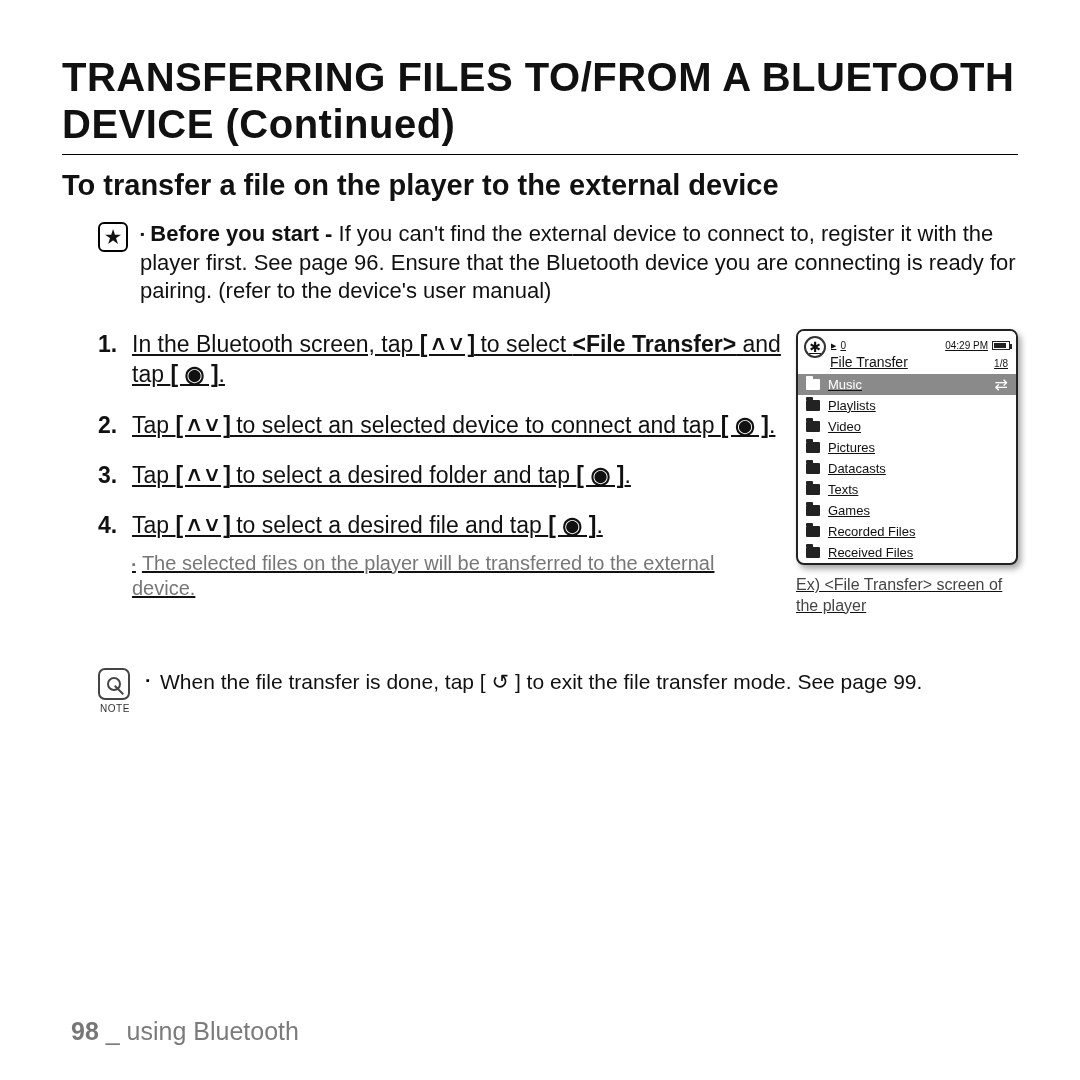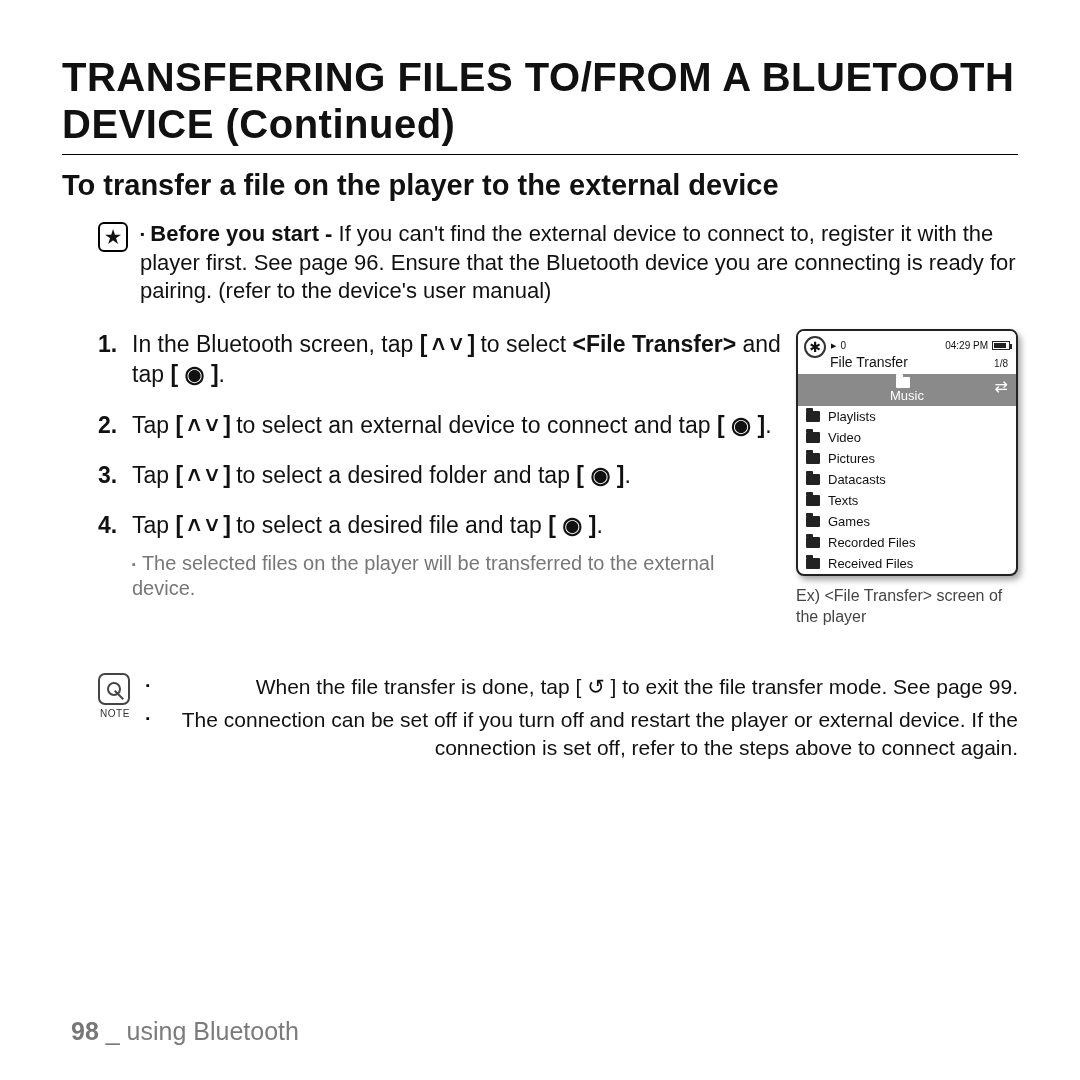--- a/index.html
+++ b/index.html
@@ -45,20 +45,21 @@
   .tip-text {
     font-size: 22px;
     line-height: 1.28;
   }
   .tip-text .bullet { display: inline-block; font-size: 12px; vertical-align: 3px; margin-right: 6px; }
   .tip-text .lead { font-weight: 700; }
 
   .two-col {
     display: flex;
     gap: 14px;
+    text-decoration: underline;
   }
   .left {
     flex: 1 1 auto;
   }
   .right {
     flex: 0 0 222px;
   }
 
   ol.steps {
     list-style: none;
@@ -128,21 +129,20 @@
   .dev-list { }
   .dev-row {
     display:flex; align-items:center;
     padding: 3px 8px;
     font-size: 13px;
   }
   .dev-row.selected {
     background: #8a8a8a;
     color: #fff;
     position: relative;
-    flex-direction: column;
   }
   .dev-row .folder {
     width: 14px; height: 11px; background:#222; margin-right:8px;
     border-radius: 1px;
     position: relative;
   }
   .dev-row.selected .folder { background:#fff; }
   .dev-row .folder::before {
     content:""; position:absolute; top:-3px; left:0; width:7px; height:3px;
     background: inherit; border-radius:1px 1px 0 0;
@@ -223,21 +223,21 @@
   </div>
 </div>
 
 <div class="two-col">
   <div class="left">
     <ol class="steps">
       <li>
         <span>In the Bluetooth screen, tap </span><span class="b glyph-updown">[ ˄ ˅ ]</span><span> to select </span><span class="b">&lt;File Transfer&gt;</span><span> and tap </span><span class="b glyph-circle">[ ◉ ]</span><span>.</span>
       </li>
       <li>
-        <span>Tap </span><span class="b glyph-updown">[ ˄ ˅ ]</span><span> to select an external device to connect and tap </span><span class="b glyph-circle">[ ◉ ]</span><span>.</span>
+        <span>Tap </span><span class="b glyph-updown">[ ˄ ˅ ]</span><span> to select an selected device to connect and tap </span><span class="b glyph-circle">[ ◉ ]</span><span>.</span>
       </li>
       <li>
         <span>Tap </span><span class="b glyph-updown">[ ˄ ˅ ]</span><span> to select a desired folder and tap </span><span class="b glyph-circle">[ ◉ ]</span><span>.</span>
       </li>
       <li>
         <span>Tap </span><span class="b glyph-updown">[ ˄ ˅ ]</span><span> to select a desired file and tap </span><span class="b glyph-circle">[ ◉ ]</span><span>.</span>
         <div class="sub"><span class="bullet">▪</span><span>The selected files on the player will be transferred to the external device.</span></div>
       </li>
     </ol>
   </div>
@@ -313,19 +313,18 @@
   <div class="note-icon-wrap">
     <div class="note-icon">
         <div class="pencil"></div>
       </div>
     <div class="note-label">NOTE</div>
   </div>
   <div class="notes">
     <div class="row">
       <span>When the file transfer is done, tap </span><span class="b">[ ↺ ]</span><span> to exit the file transfer mode. See page 99.</span>
     </div>
-    <div class="row">The connection can be set off if you turn off and restart the player or external device. If the connection is set off, refer to the steps above to connect again.</div>
   </div>
 </div>
 
 <div class="footer">
   <span class="pg">98</span><span> _ </span><span>using Bluetooth</span>
 </div>
 
 </body></html>

